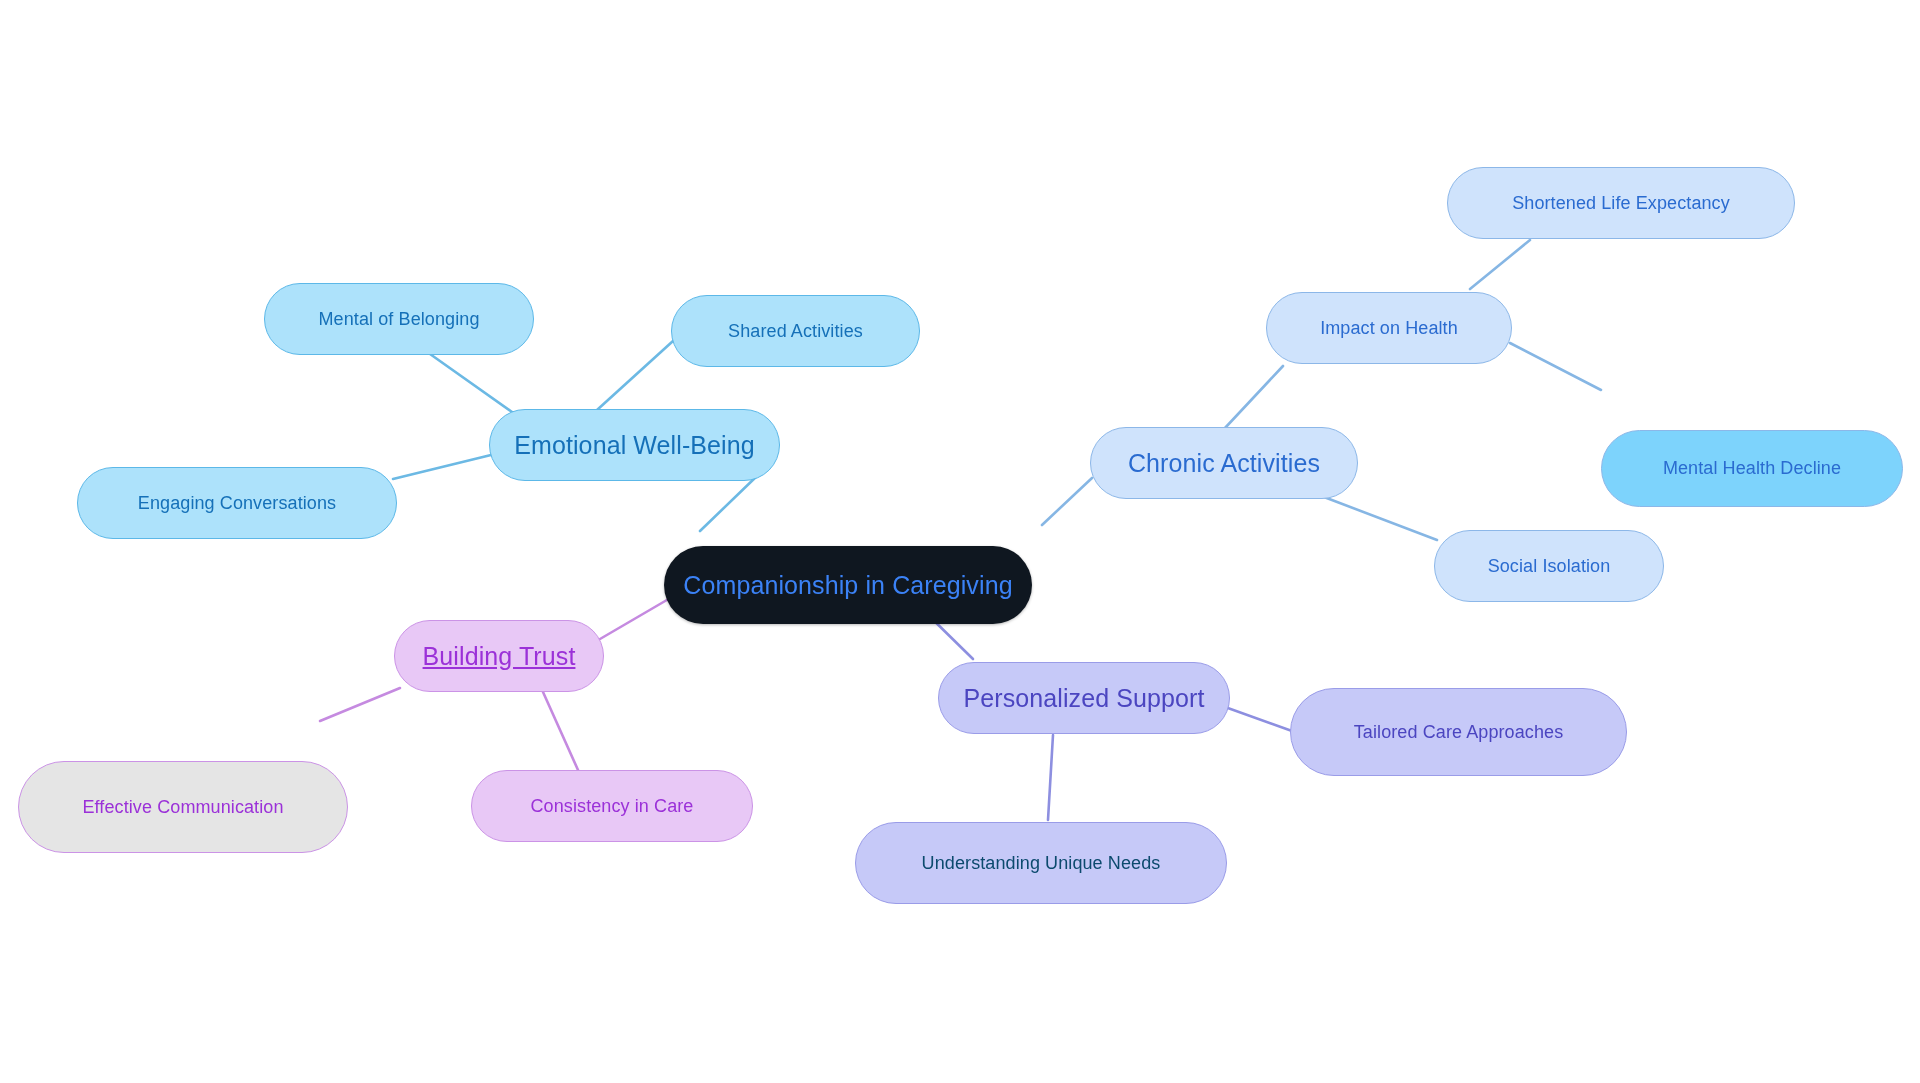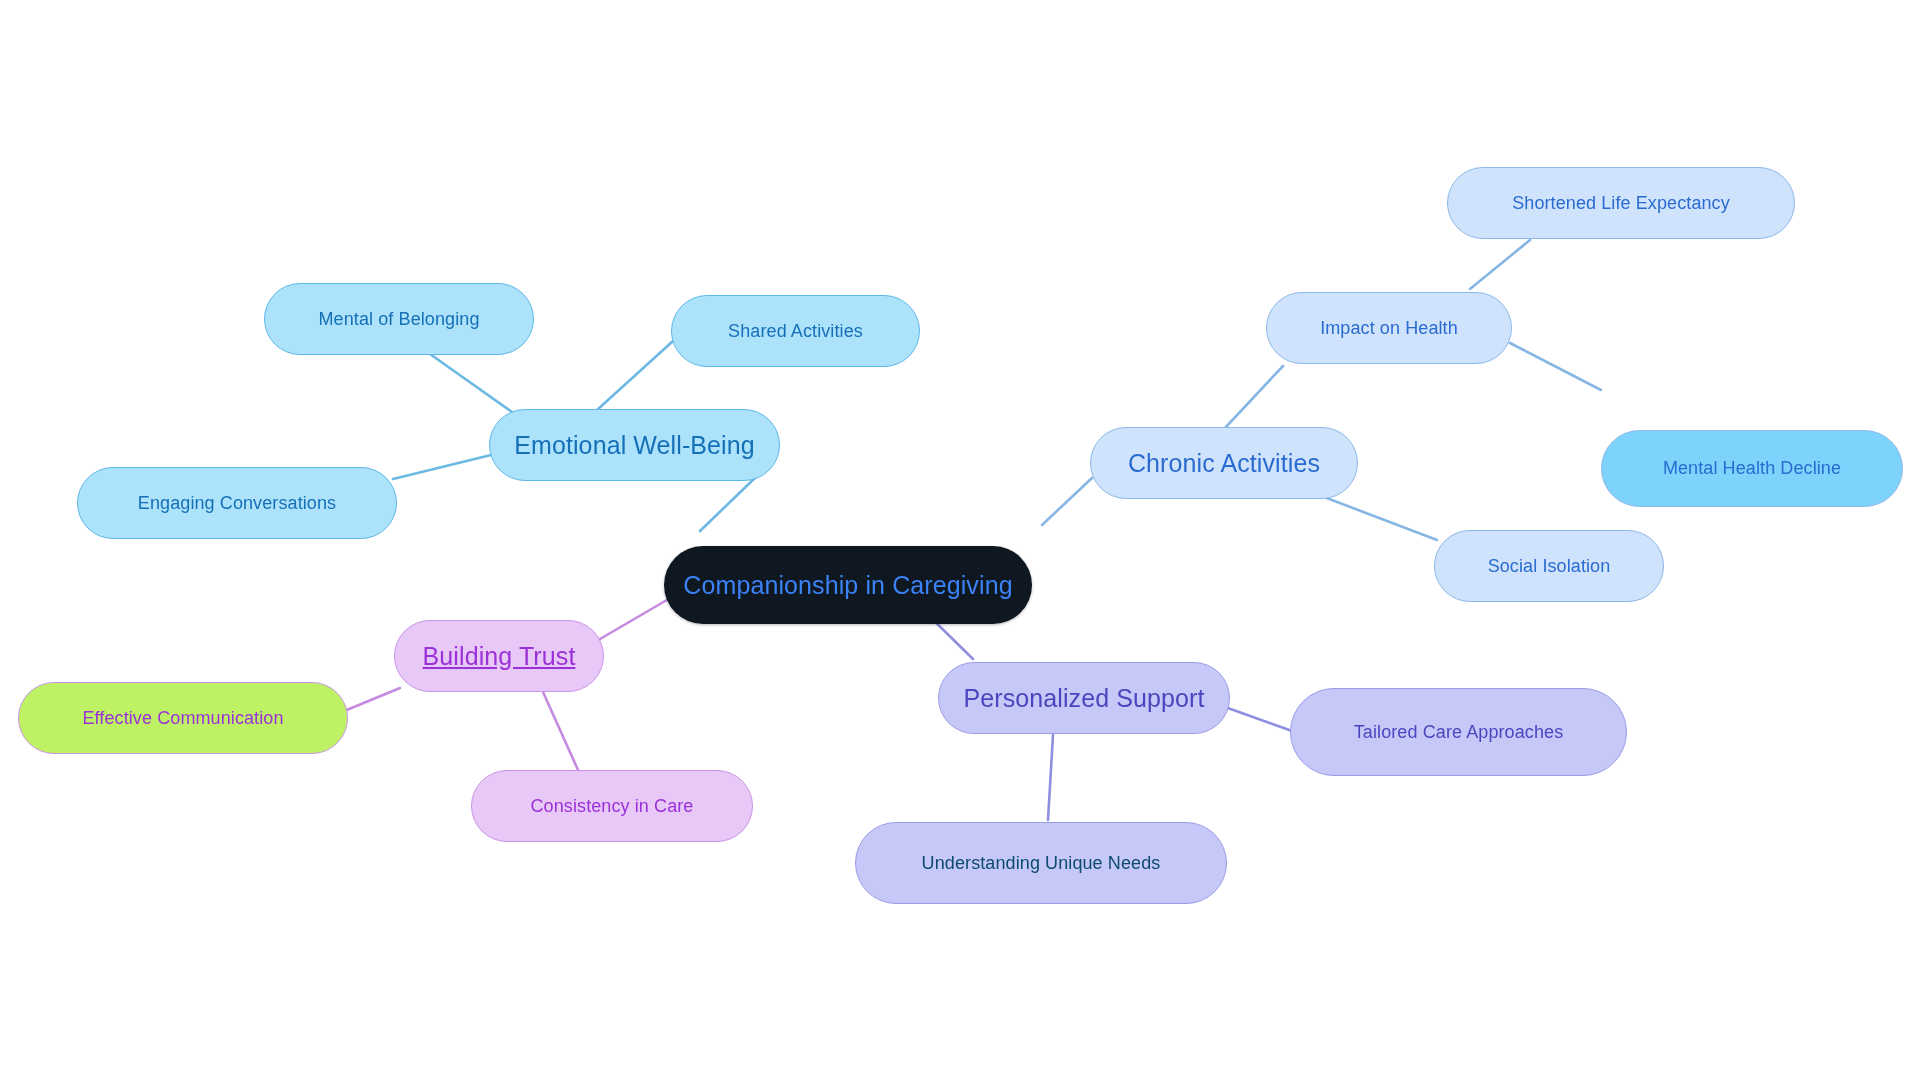--- a/index.html
+++ b/index.html
@@ -91,17 +91,17 @@
   <div class="node node-leaf" style="left: 1434px; top: 530px; width: 230px; height: 72px; background: rgb(207, 227, 252); border-color: rgb(140, 183, 232); color: rgb(42, 107, 208);">Social Isolation</div>
 
   <div class="node node-branch" style="left: 938px; top: 662px; width: 292px; height: 72px; background: rgb(198, 201, 248); border-color: rgb(154, 156, 232); color: rgb(75, 69, 192);">Personalized Support</div>
 
   <div class="node node-leaf" style="left: 1290px; top: 688px; width: 337px; height: 88px; background: rgb(198, 201, 248); border-color: rgb(154, 156, 232); color: rgb(75, 69, 192);">Tailored Care Approaches</div>
 
   <div class="node node-leaf" style="left: 855px; top: 822px; width: 372px; height: 82px; background: rgb(198, 201, 248); border-color: rgb(154, 156, 232); color: #0c4a6e;">Understanding Unique Needs</div>
 
   <div class="node node-branch" style="left: 394px; top: 620px; width: 210px; height: 72px; background: rgb(232, 200, 246); border-color: rgb(203, 147, 230); color: rgb(155, 49, 216); text-decoration: underline;">Building Trust</div>
 
-  <div class="node node-leaf" style="left: 18px; top: 682px; width: 330px; height: 72px; background: #bef264; border-color: rgb(203, 147, 230); color: rgb(155, 49, 216);">Effective Communication</div>
+  <div class="node node-leaf" style="left: 18px; top: 761px; width: 330px; height: 92px; background: #e5e5e5; border-color: rgb(203, 147, 230); color: rgb(155, 49, 216);">Effective Communication</div>
 
   <div class="node node-leaf" style="left: 471px; top: 770px; width: 282px; height: 72px; background: rgb(232, 200, 246); border-color: rgb(203, 147, 230); color: rgb(155, 49, 216);">Consistency in Care</div>
 
 </div>
 
 </body></html>

